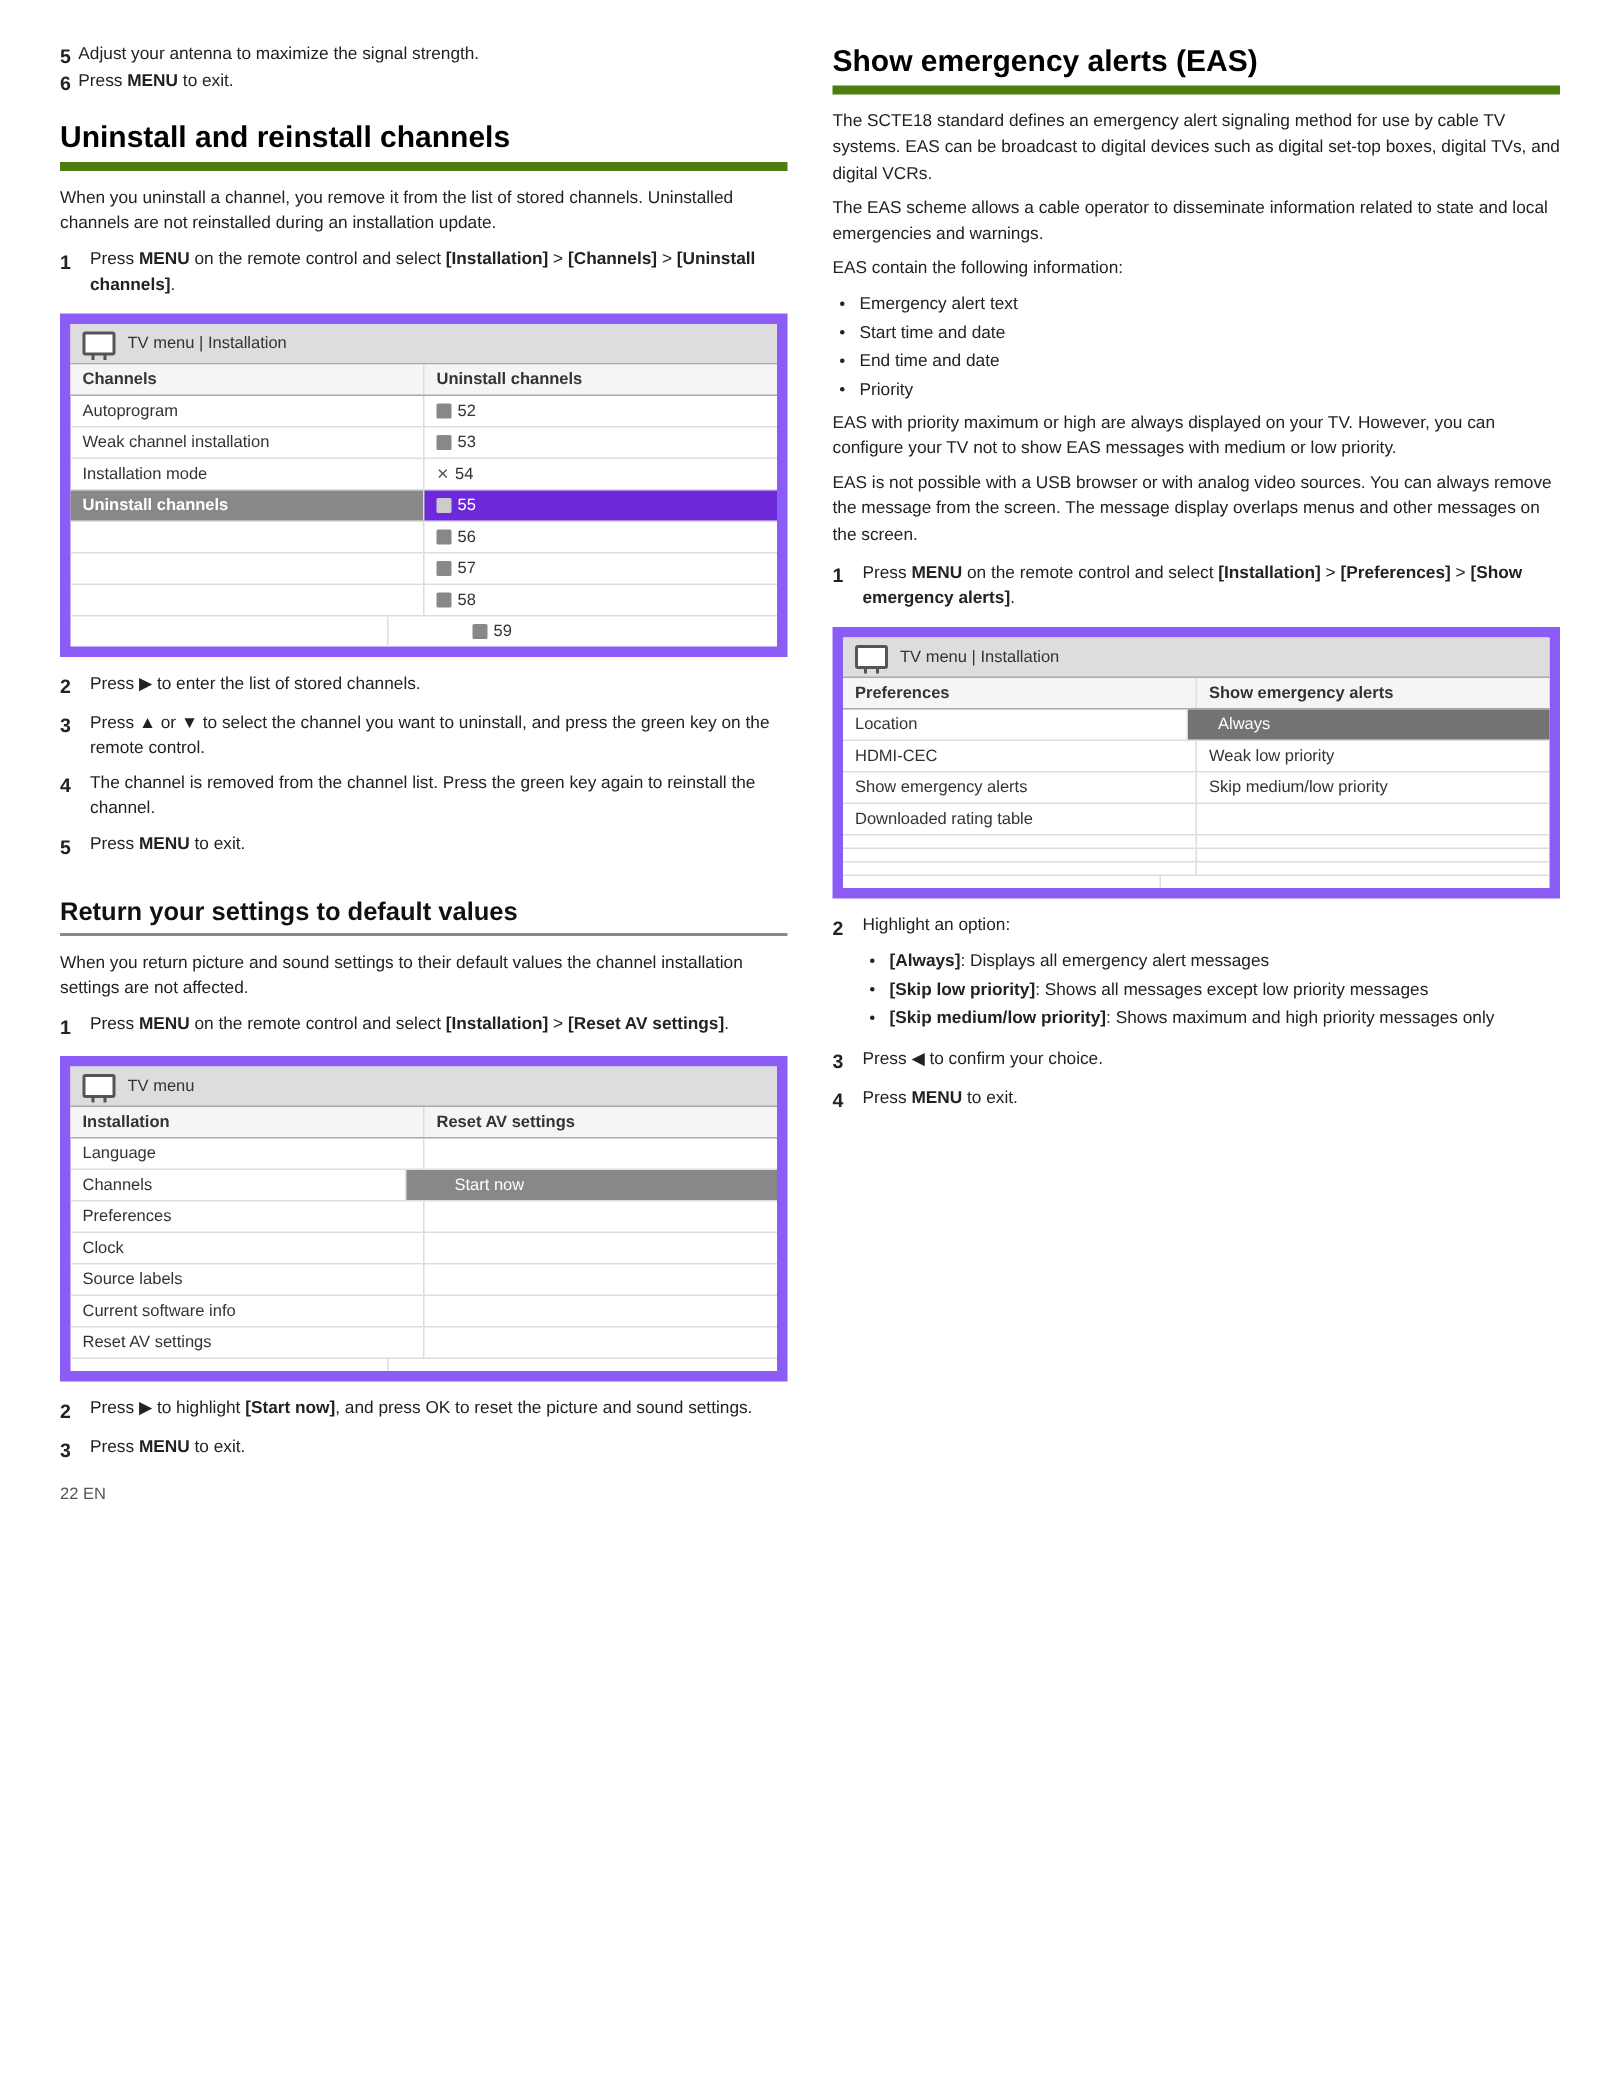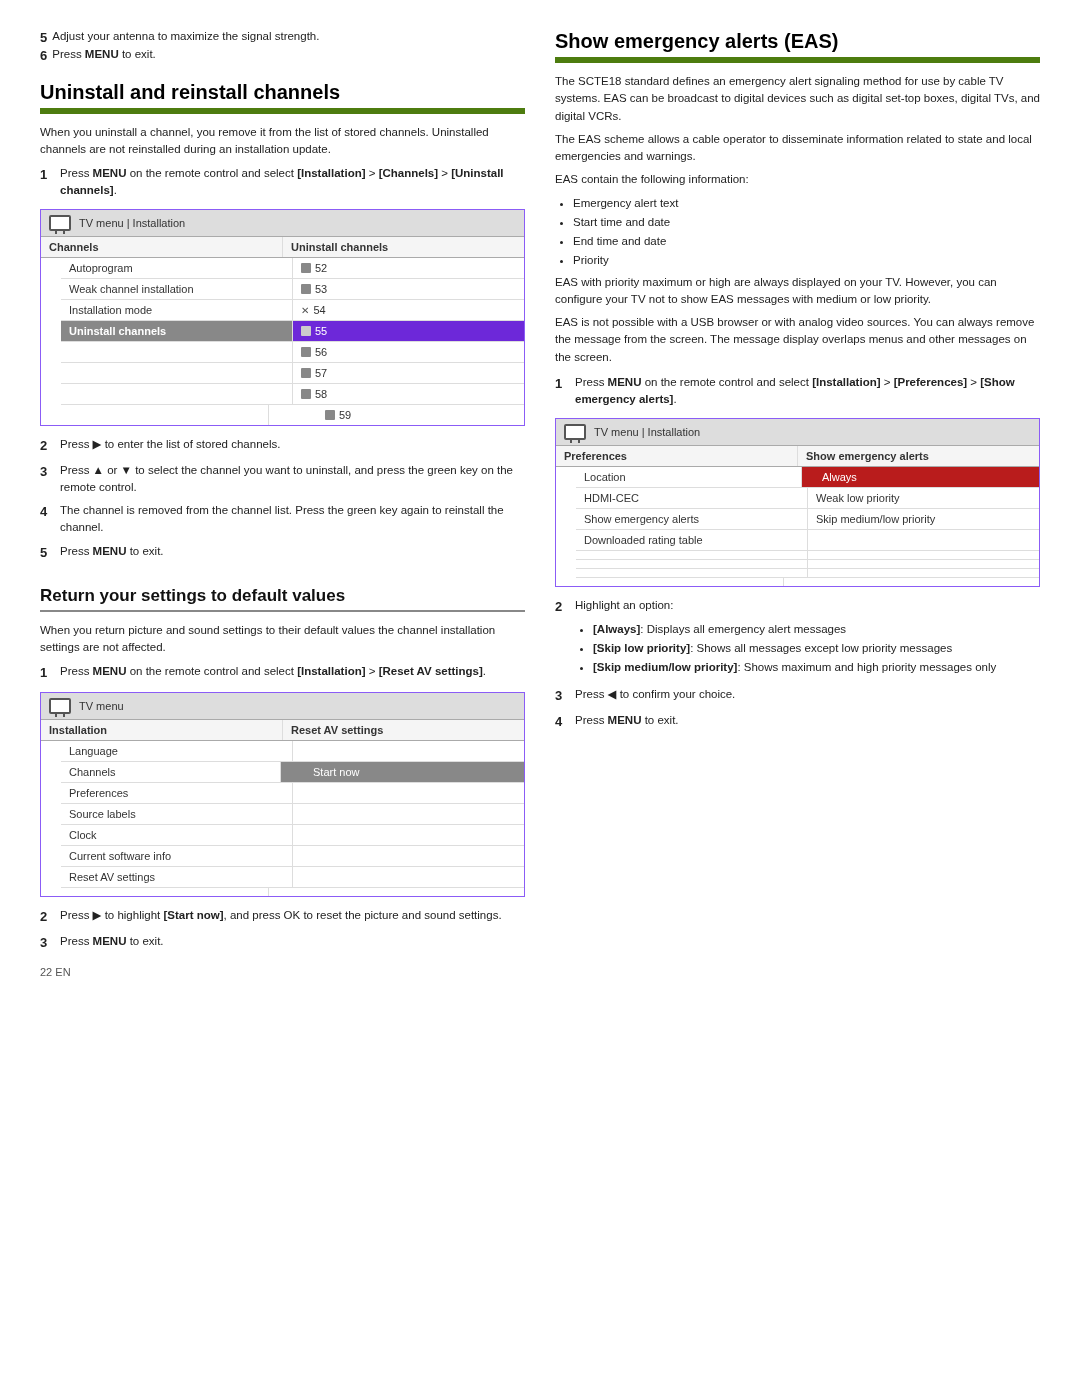--- a/index.html
+++ b/index.html
@@ -62,21 +62,21 @@
     }
     .step-num {
       font-weight: bold;
       font-size: 13px;
       min-width: 14px;
     }
     .step-content {
       flex: 1;
     }
     .menu-table {
-      border: 1px solid #8b5cf6;
+      border: 7px solid #8b5cf6;
       margin: 10px 0;
       width: 100%;
       border-collapse: collapse;
     }
     .menu-table-header {
       background: #ddd;
       display: flex;
       align-items: center;
       gap: 8px;
       padding: 5px 8px;
@@ -105,21 +105,20 @@
       transform: translateX(-50%);
     }
     .menu-path {
       font-size: 11px;
       color: #333;
     }
     .menu-row {
       display: flex;
       border-bottom: 1px solid #ddd;
       font-size: 11px;
-      margin-left: 20px;
     }
     .menu-row:last-child {
       border-bottom: none;
       gap: 48px;
     }
     .menu-cell-left {
       flex: 1;
       padding: 4px 8px;
       border-right: 1px solid #ddd;
       color: #333;
@@ -174,21 +173,21 @@
       font-size: 11px;
       padding: 4px 8px;
       color: #333;
     }
     .menu-col-header-row {
       display: flex;
       border-bottom: 1px solid #aaa;
       background: #f5f5f5;
     }
     .always-highlight {
-      background: #b91c1c;
+      background: #737373;
       color: #fff;
       padding-left: 20px;
     }
   </style>
 </head>
 <body>
 
 <div class="page-layout">
 
   <div class="left-col">
@@ -360,26 +359,26 @@
           <div class="menu-cell-left">Channels</div>
           <div class="menu-cell-right" style="background:#888;color:#fff;padding-left:32px;">Start now</div>
         </div>
 
         <div class="menu-row">
           <div class="menu-cell-left">Preferences</div>
           <div class="menu-cell-right"></div>
         </div>
 
         <div class="menu-row">
+          <div class="menu-cell-left">Clock</div>
+          <div class="menu-cell-right"></div>
+        </div>
+
+        <div class="menu-row">
           <div class="menu-cell-left">Source labels</div>
-          <div class="menu-cell-right"></div>
-        </div>
-
-        <div class="menu-row">
-          <div class="menu-cell-left">Clock</div>
           <div class="menu-cell-right"></div>
         </div>
 
         <div class="menu-row">
           <div class="menu-cell-left">Current software info</div>
           <div class="menu-cell-right"></div>
         </div>
 
         <div class="menu-row">
           <div class="menu-cell-left">Reset AV settings</div>

